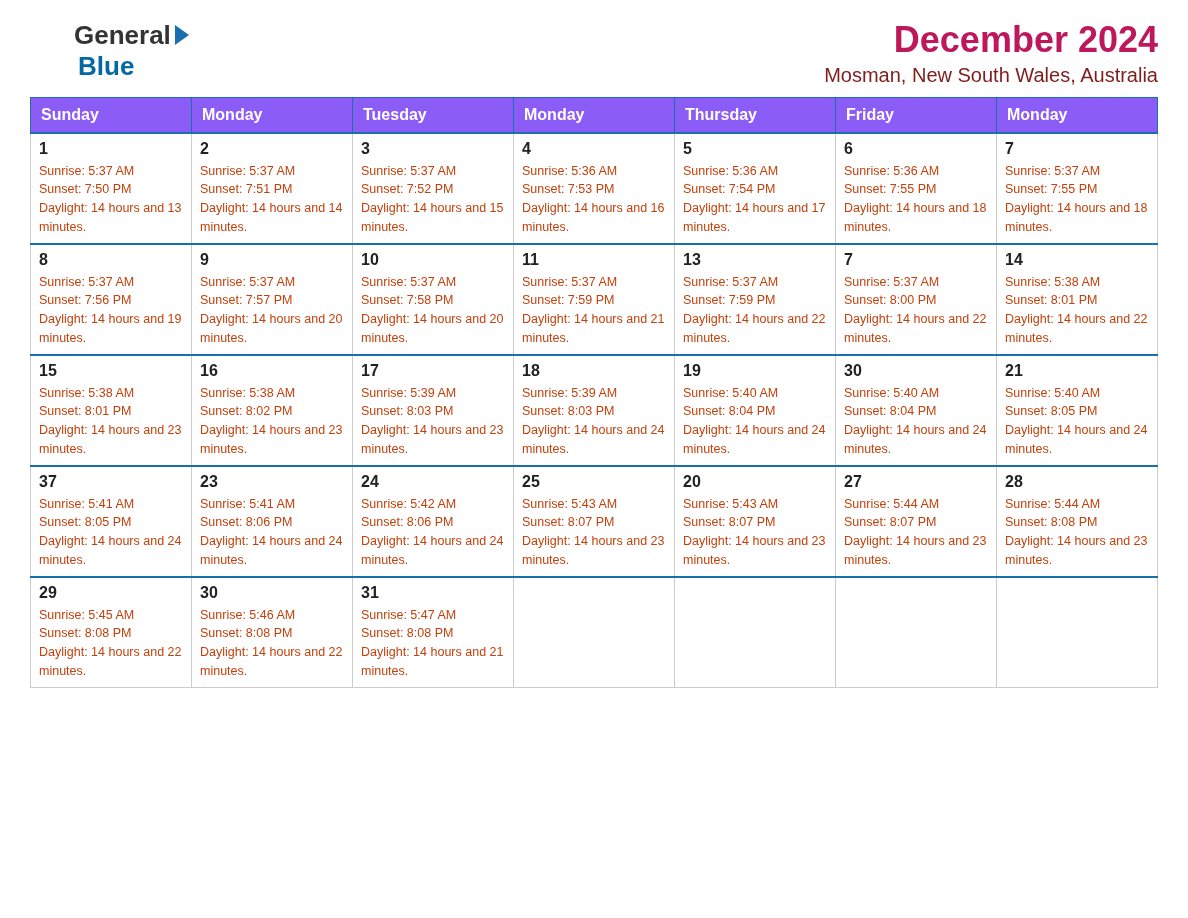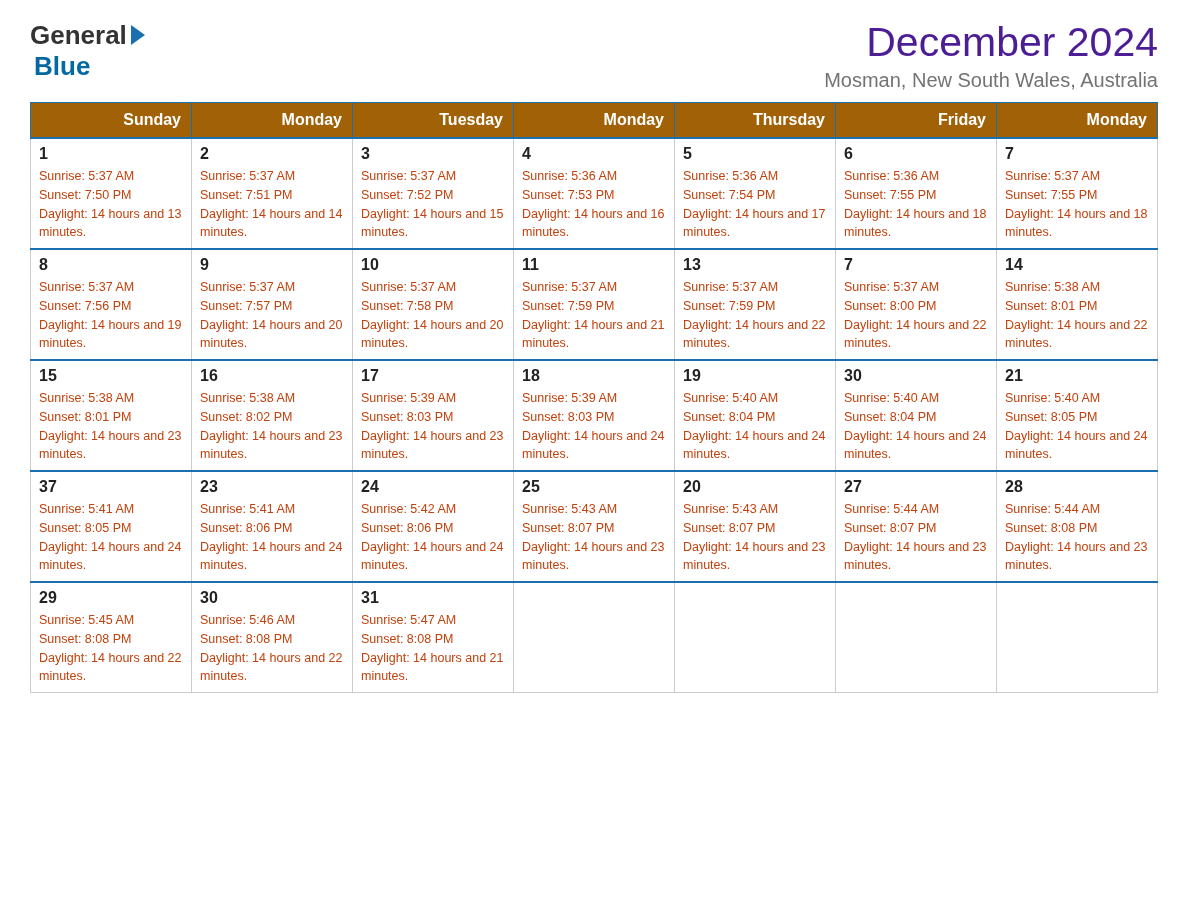--- a/index.html
+++ b/index.html
@@ -8,20 +8,21 @@
       background: #ffffff;
       padding: 20px 30px;
       width: 1188px;
       min-height: 918px;
     }
     .header {
       display: flex;
       justify-content: space-between;
       align-items: flex-start;
       margin-bottom: 10px;
+      margin-left: 44px;
     }
     .logo {
       display: flex;
       flex-direction: column;
       align-items: flex-start;
     }
     .logo-top {
       display: flex;
       align-items: center;
     }
@@ -42,40 +43,40 @@
     .logo-text-blue {
       font-size: 26px;
       font-weight: bold;
       color: #0369a1;
       margin-left: 4px;
     }
     .title-section {
       text-align: right;
     }
     .month-title {
-      font-size: 41px;
-      font-weight: normal;
-      color: #4c1d95;
+      font-size: 36px;
+      font-weight: bold;
+      color: #be185d;
       line-height: 1.1;
     }
     .location-title {
       font-size: 20px;
-      color: #737373;
+      color: #7f1d1d;
       margin-top: 4px;
     }
     .calendar {
       width: 100%;
       border-collapse: collapse;
       margin-top: 10px;
     }
     .calendar th {
-      background-color: #a16207;
+      background-color: #8b5cf6;
       color: #ffffff;
       padding: 8px 10px;
-      text-align: right;
+      text-align: left;
       font-size: 16px;
       font-weight: bold;
       border: 1px solid #1a6faf;
     }
     .calendar td {
       border: 1px solid #cccccc;
       vertical-align: top;
       padding: 6px 8px;
       width: 14.28%;
       min-height: 100px;

